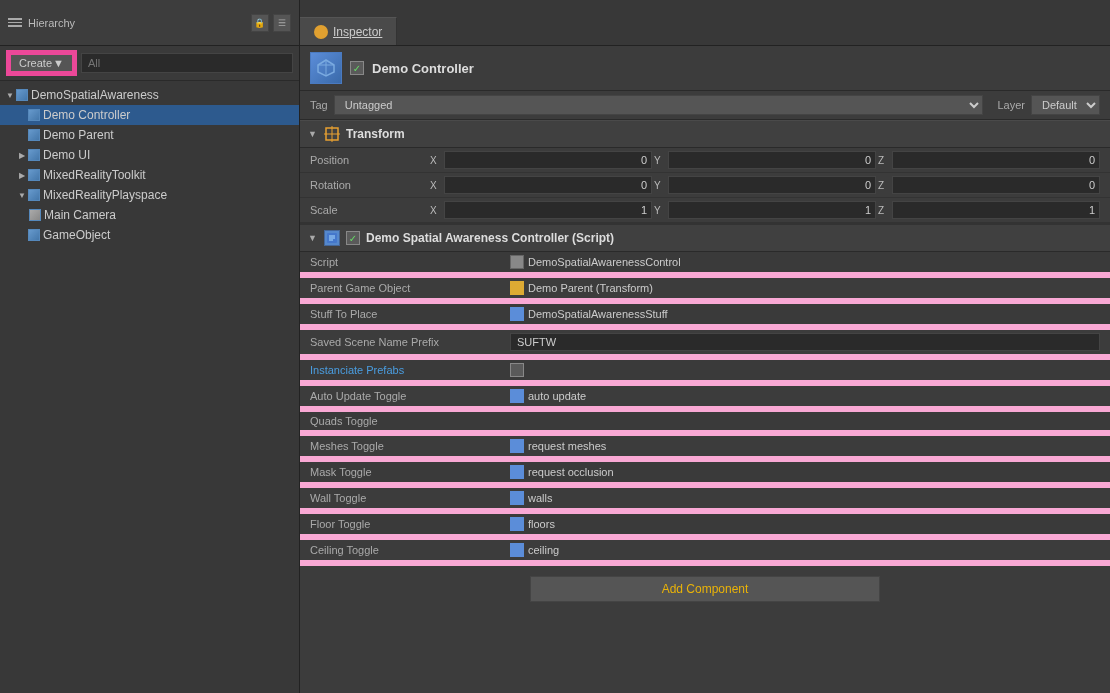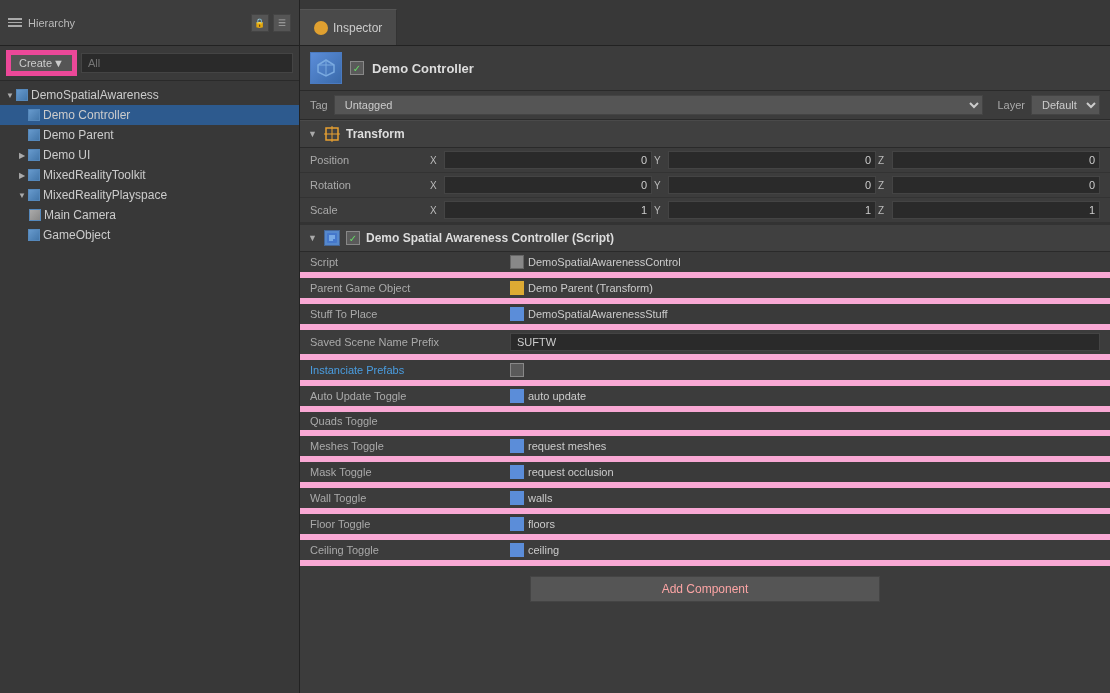--- a/index.html
+++ b/index.html
@@ -131,21 +131,22 @@
       display: flex;
       align-items: center;
       gap: 5px;
       padding: 6px 14px;
       background: #4a4a4a;
       border-top: 1px solid #555;
       border-right: 1px solid #333;
       color: #ccc;
       font-size: 12px;
       cursor: pointer;
-      height: 36px;
+      height: 28px;
+      text-decoration: underline;
     }
     .inspector-tab .tab-icon {
       width: 14px;
       height: 14px;
       border-radius: 50%;
       background: #e0a030;
       display: inline-block;
     }
 
     
@@ -379,21 +380,21 @@
     
     .add-component-row {
       padding: 10px;
       display: flex;
       justify-content: center;
       background: #3c3c3c;
     }
     .add-component-btn {
       background: #555;
       border: 1px solid #444;
-      color: #fca5a5;
+      color: #eab308;
       padding: 5px 40px;
       font-size: 12px;
       cursor: pointer;
       width: 350px;
     }
 
     
     .main-area {
       display: flex;
       flex: 1;

